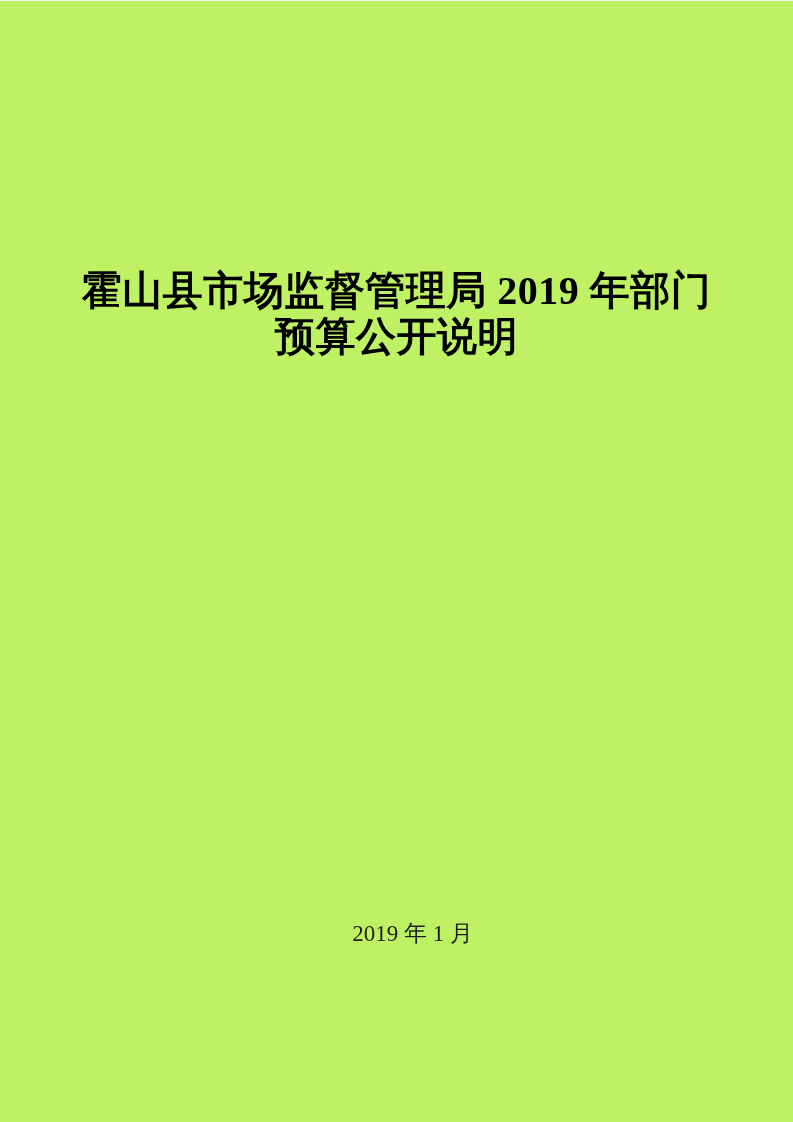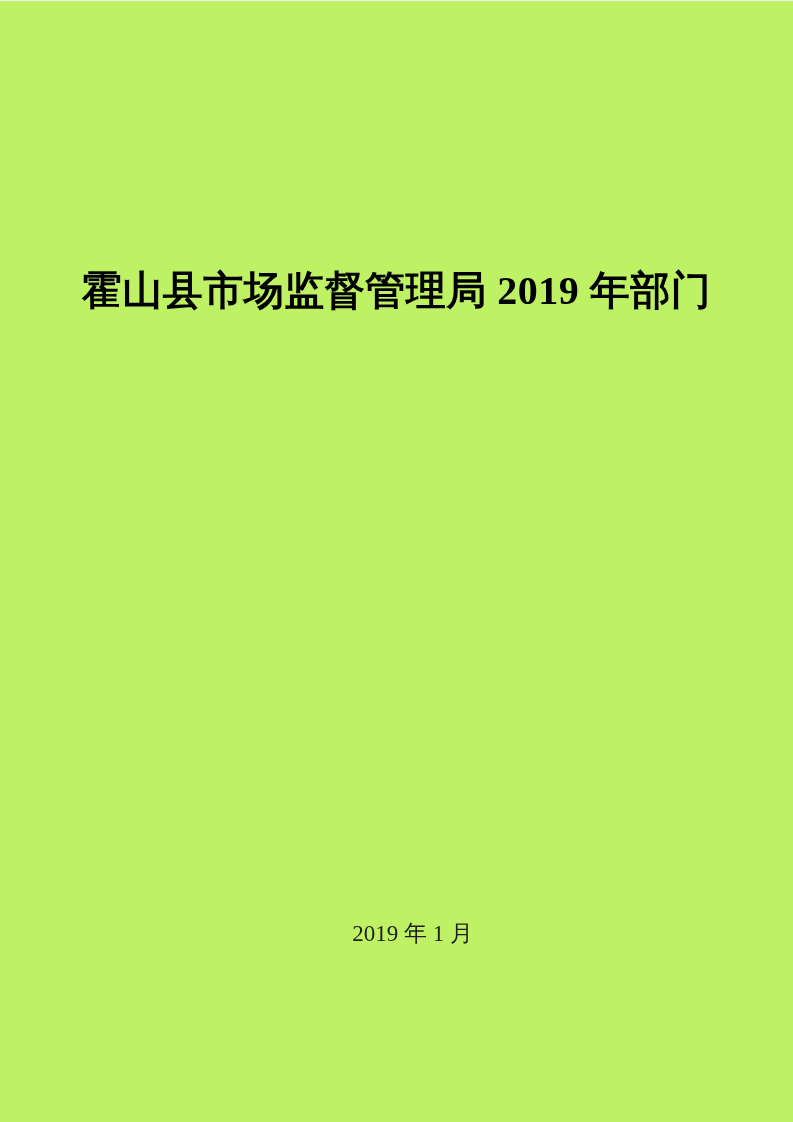--- a/index.html
+++ b/index.html
@@ -58,17 +58,18 @@
       white-space: nowrap;
     }
   </style>
 </head>
 <body>
 
 <div class="page">
 
   <h1 class="doc-title">
     <span class="title-line">霍山县市场监督管理局 2019 年部门</span>
+    <span class="title-line">预算公开说明</span>
   </h1>
 
   <div class="doc-date">2019 年 1 月</div>
 
 </div>
 
 </body></html>

